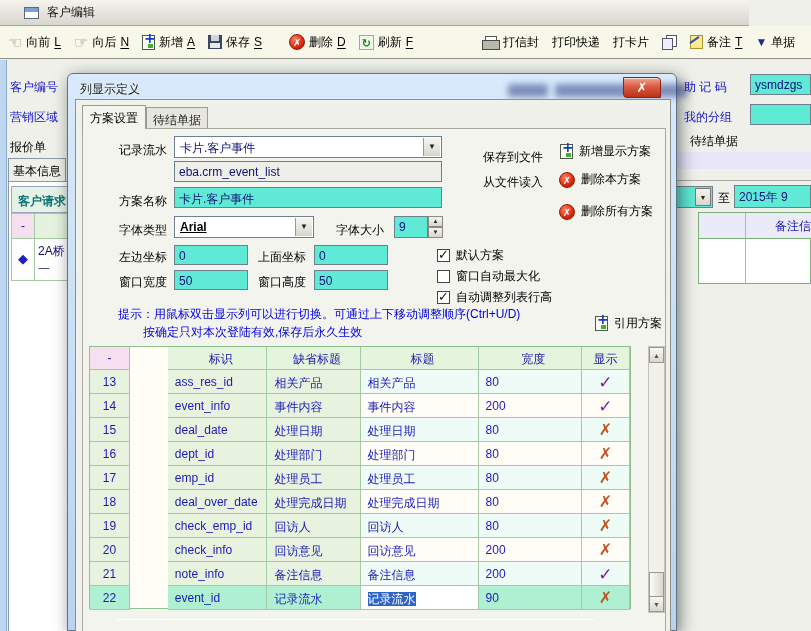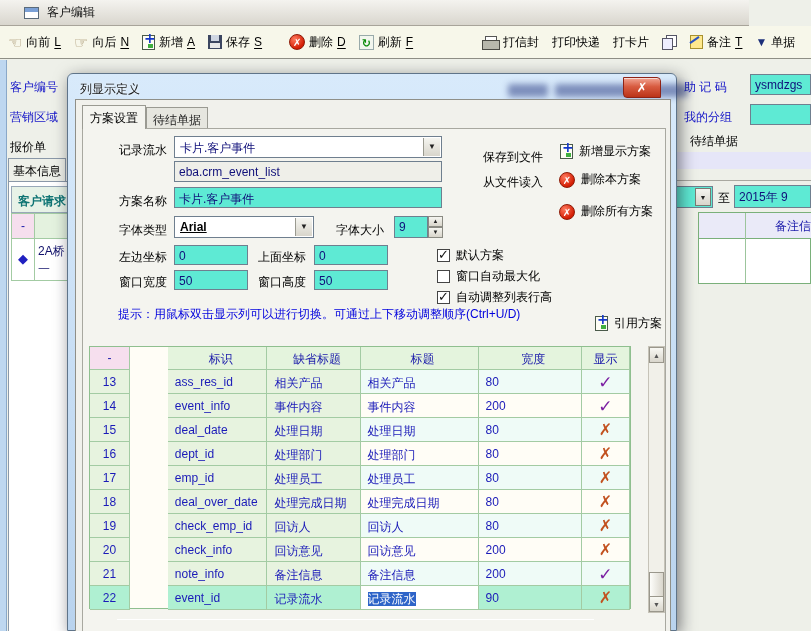--- a/index.html
+++ b/index.html
@@ -317,20 +317,21 @@
               <span class="cb-box"></span>
               <span>窗口自动最大化</span>
             </div>
             <div class="abs cb-row" style="left: 354px; top: 160px;">
               <span class="cb-box on"></span>
               <span>自动调整列表行高</span>
             </div>
           </div>
 
         <div id="hint1" class="abs hint">提示：用鼠标双击显示列可以进行切换。可通过上下移动调整顺序(Ctrl+U/D)</div>
+        <div id="hint2" class="abs hint">按确定只对本次登陆有效,保存后永久生效</div>
 
         <div id="act-ref" class="abs act-row">
           <span class="ico-page"></span>
           <span>引用方案</span>
         </div>
 
         <div id="def-table" class="abs">
           <div id="tbl-head">
               <div class="cell c0 pinkcell">-</div>
               <div class="cell c1">标识</div>

